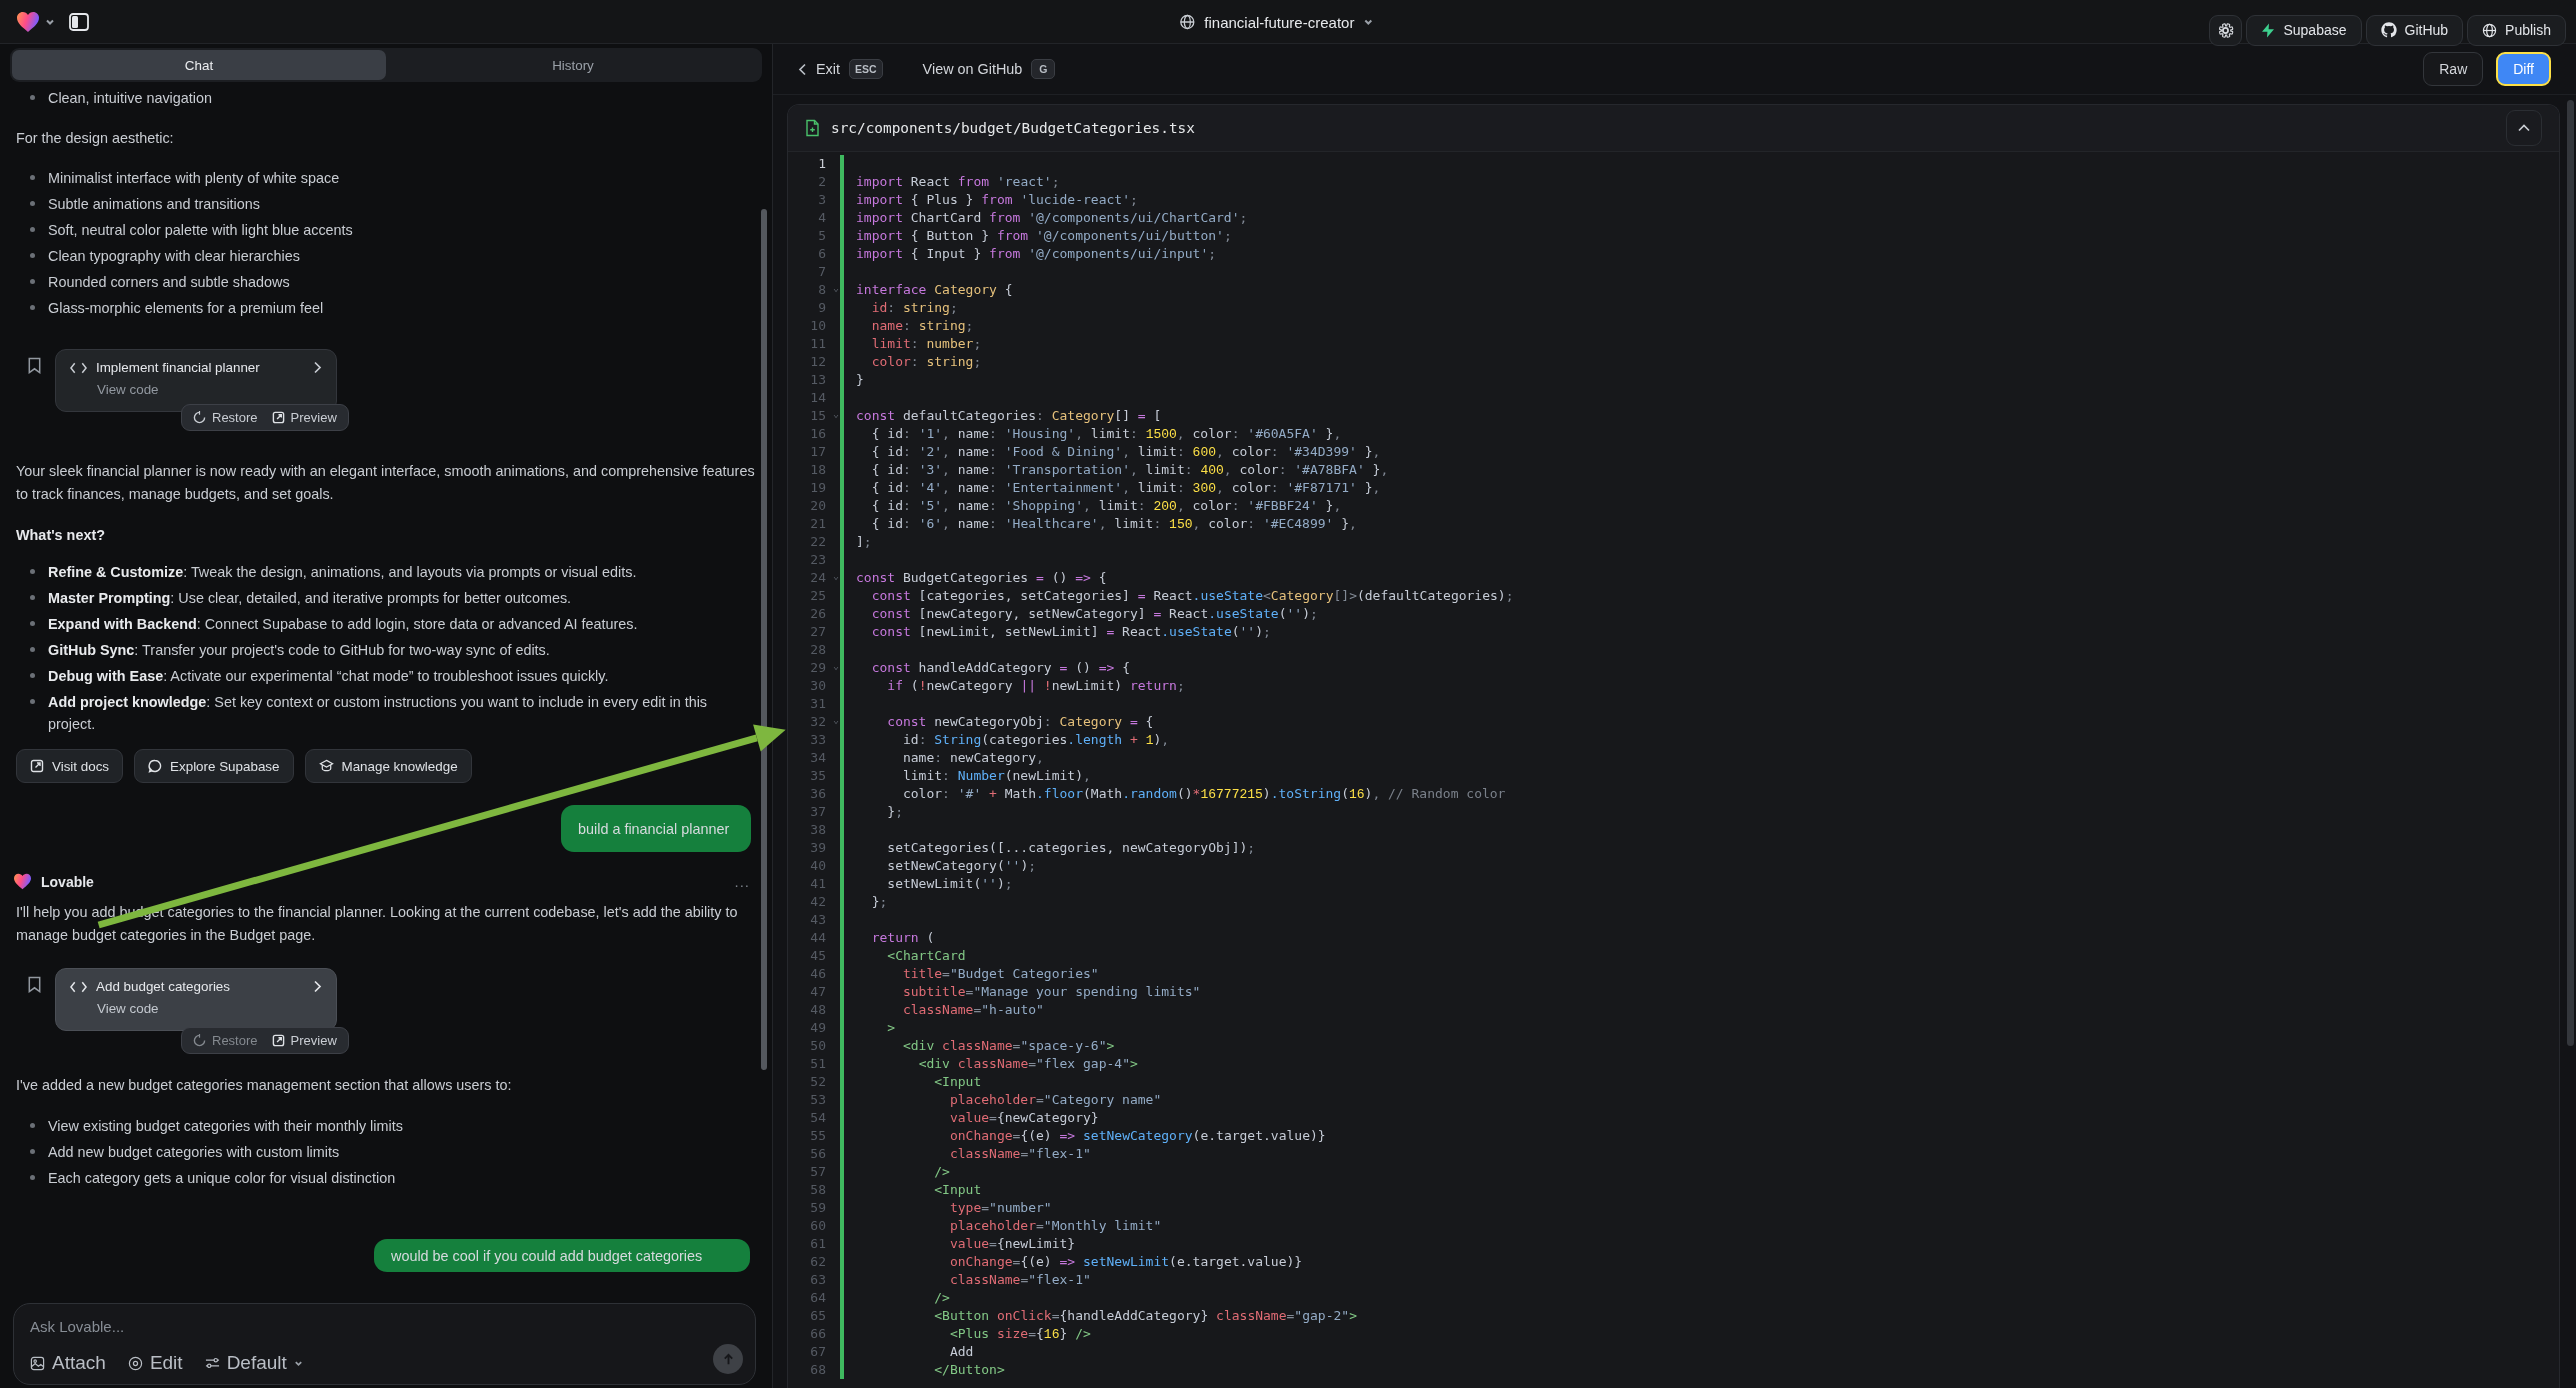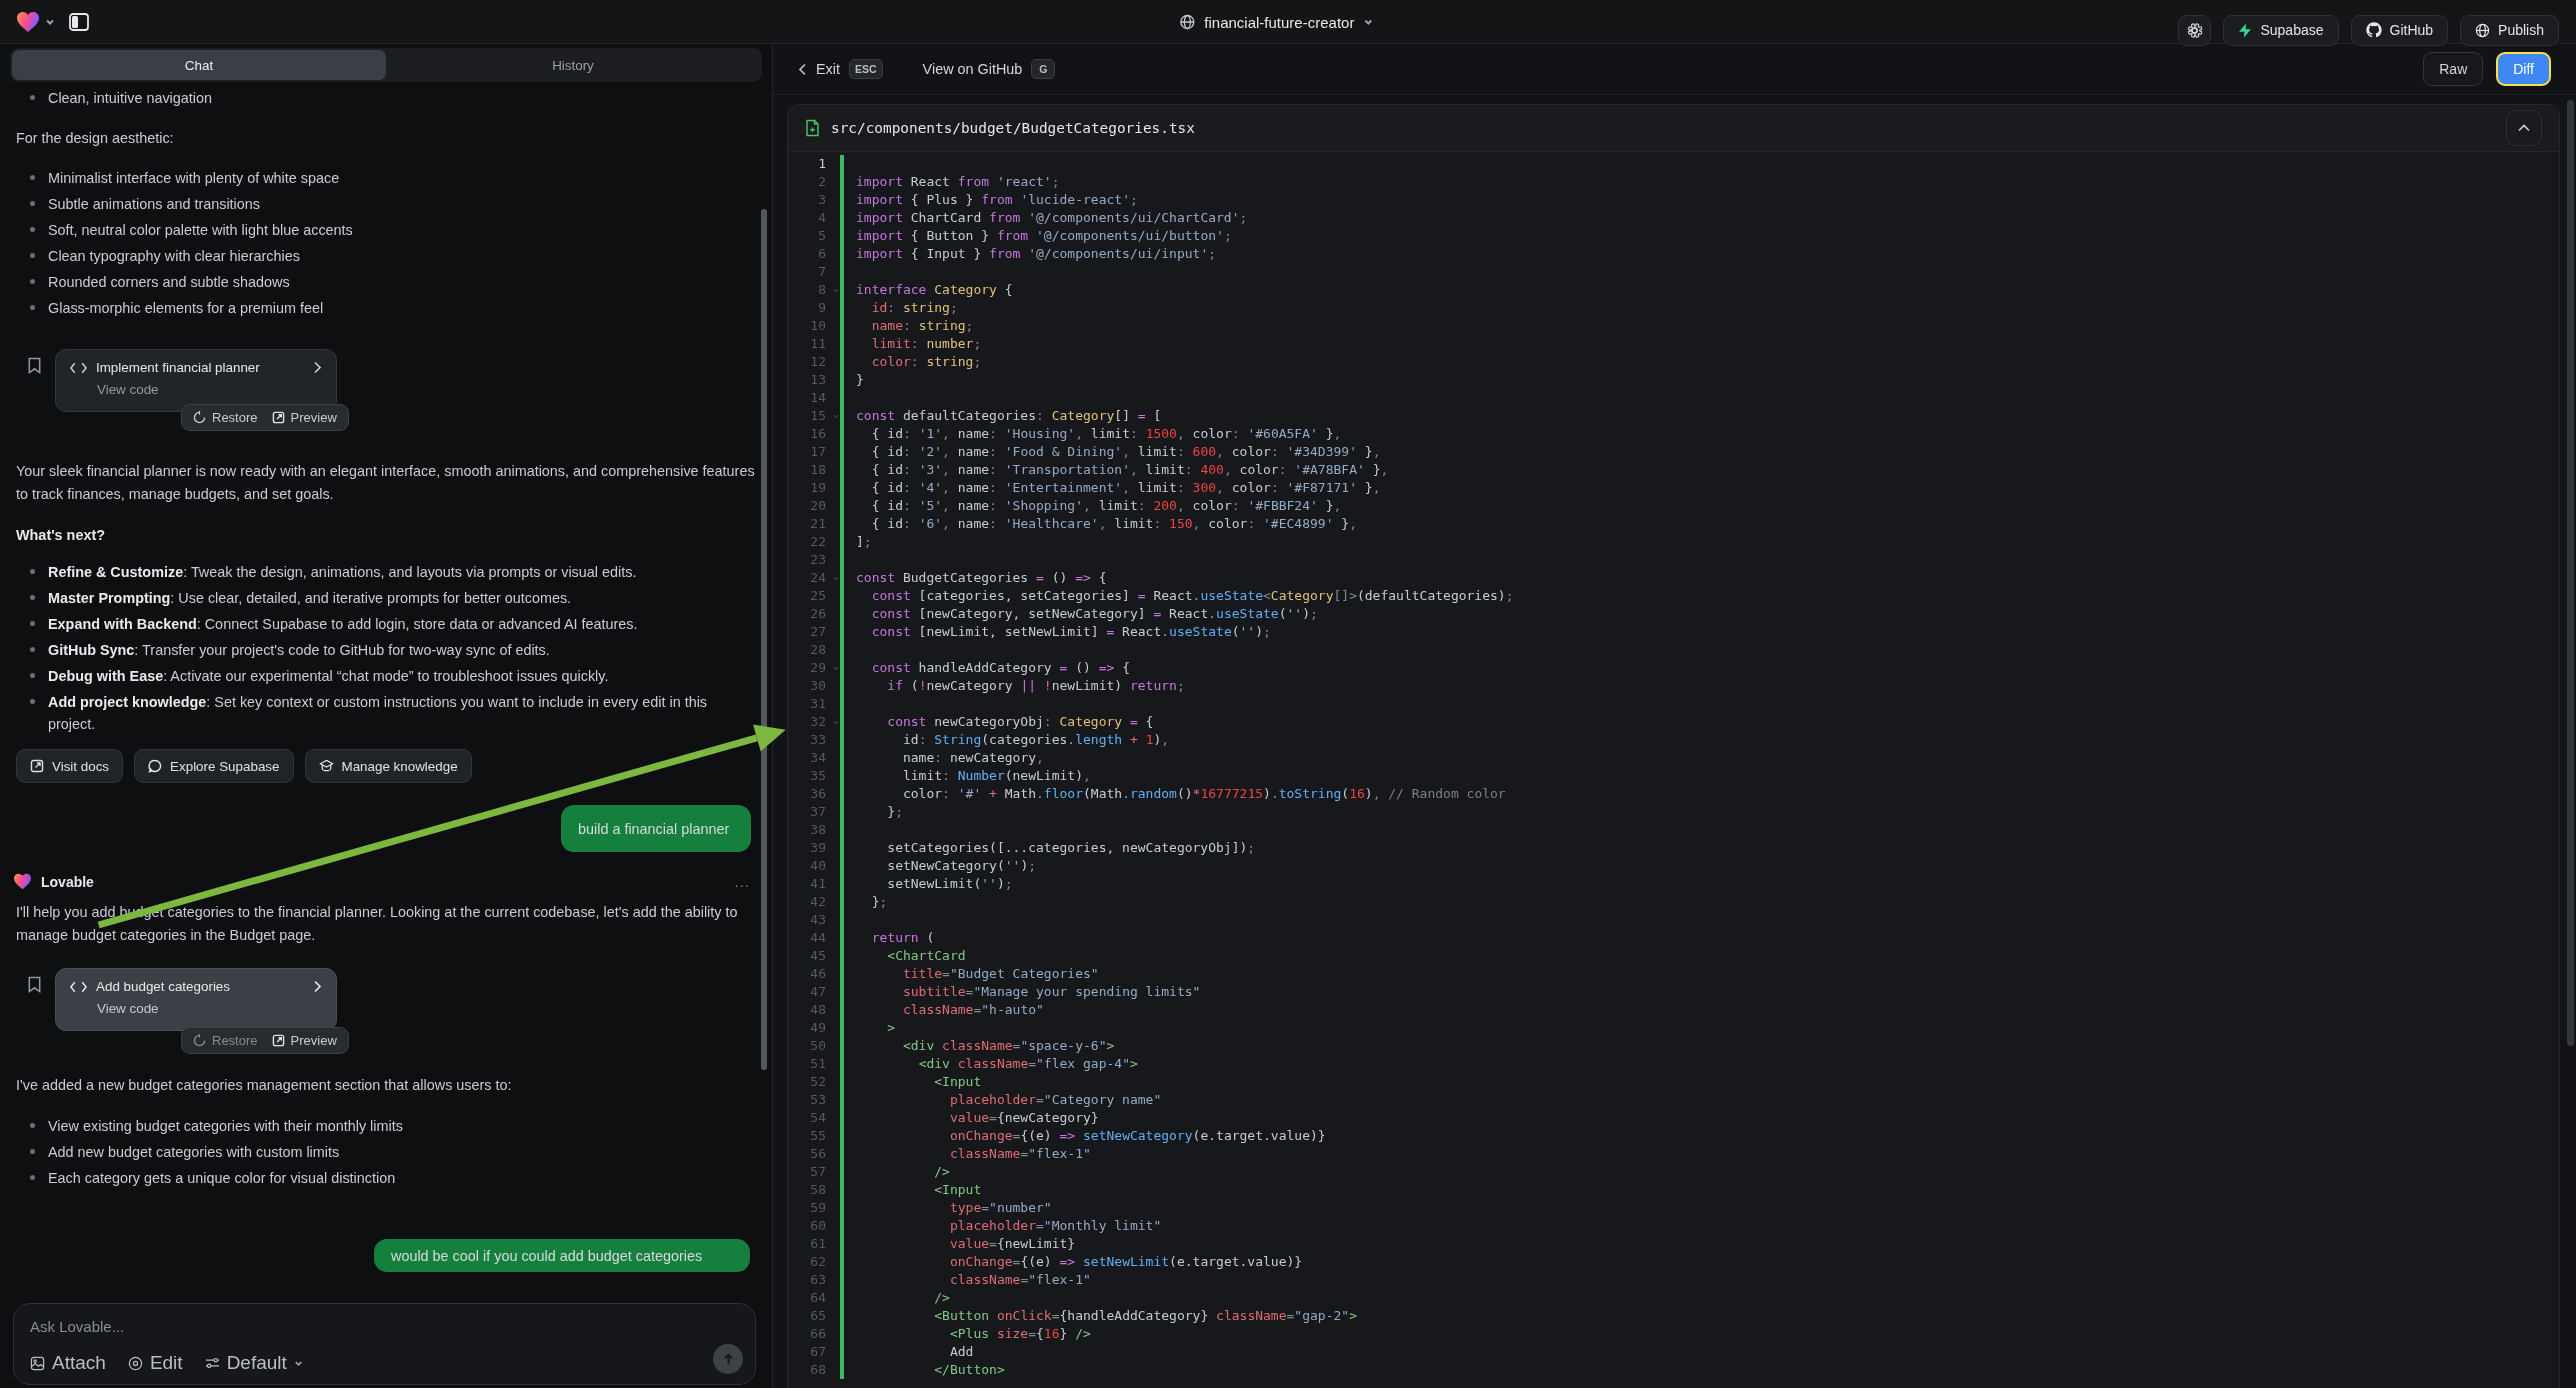--- a/index.html
+++ b/index.html
@@ -4,21 +4,21 @@
 <style>
   * { margin:0; padding:0; box-sizing:border-box; }
   html,body { background:#0a0b0d; }
   body { font-family:"Liberation Sans", sans-serif; }
   .screen { position:relative; width:2576px; height:1388px; overflow:hidden; background:#0e0f11; }
 
   
   .topbar { position:absolute; left:0; top:0; width:100%; height:44px; background:#141517; border-bottom:1px solid #222428; z-index:5; }
   .tb-left { position:absolute; left:16px; top:0; height:44px; display:flex; align-items:center; gap:14px; }
   .tb-center { position:absolute; left:50%; top:0; transform:translateX(-56%); height:44px; display:flex; align-items:center; gap:9px; color:#e7e9ec; font-size:15px; }
-  .tb-right { position:absolute; right:17px; top:0; height:60px; display:flex; align-items:center; gap:12px; }
+  .tb-right { position:absolute; right:10px; top:0; height:60px; display:flex; align-items:center; gap:4px; }
   .tb-btn { display:flex; align-items:center; gap:8px; height:31px; padding:0 14px; border:1px solid #2e3136; border-radius:9px; background:#1b1d20; color:#e3e5e9; font-size:14px; }
   .tb-iconbtn { width:33px; height:31px; display:flex; align-items:center; justify-content:center; border:1px solid #2e3136; border-radius:9px; background:#1b1d20; color:#d6d9de; font-size:17px; }
   .chev { width:10px; height:10px; stroke:#9aa0a8; stroke-width:2; fill:none; }
 
   
   .chat { position:absolute; left:0; top:44px; width:772px; bottom:0; background:#0e0f11; overflow:hidden; }
   .tabs { position:absolute; left:10px; top:4px; width:752px; height:34px; background:#1c1e22; border-radius:9px; display:flex; padding:2px; }
   .tab { flex:1; display:flex; align-items:center; justify-content:center; font-size:13.4px; color:#9aa0a8; border-radius:7px; }
   .tab.active { background:#3a3e45; color:#eceef1; }
 
@@ -73,21 +73,21 @@
 
   .codearea { position:absolute; top:47px; left:0; right:0; bottom:0; background:#17181b; padding-top:3px; }
   .cline { display:flex; height:18px; font-family:"DejaVu Sans Mono", monospace; font-size:13px; line-height:18px; }
   .gut { width:52px; position:relative; flex:none; }
   .ln { position:absolute; right:14px; color:#555a63; }
   .ln.cur { color:#c8ccd3; }
   .fold { position:absolute; right:1px; top:-2px; color:#5b606a; font-size:10px; }
   .gbar { width:4px; background:#3fb95f; flex:none; }
   .ltx { white-space:pre; padding-left:12px; color:#c6ccd7; }
   .tok-kw { color:#c678dd; } .tok-pl { color:#c6ccd7; } .tok-st { color:#93abc6; }
-  .tok-nu { color:#ef4444; } .tok-ty { color:#e5c07b; } .tok-fn { color:#5fb0f8; }
+  .tok-nu { color:#fde047;font-family:Liberation Mono, monospace; } .tok-ty { color:#e5c07b; } .tok-fn { color:#5fb0f8; }
   .tok-tg { color:#82c785; } .tok-at { color:#e06c75; } .tok-pu { color:#828a96; }
   .tok-op { color:#c678dd; } .tok-rd { color:#e06c75; } .tok-cm { color:#7a808a; }
 
   .page-scroll { position:absolute; right:2px; top:100px; width:7px; height:946px; background:#34373c; border-radius:4px; z-index:6; }
   .arrow-svg { position:absolute; left:0; top:0; z-index:40; pointer-events:none; }
   svg.ic { display:block; }
 </style>
 </head>
 <body>
 

